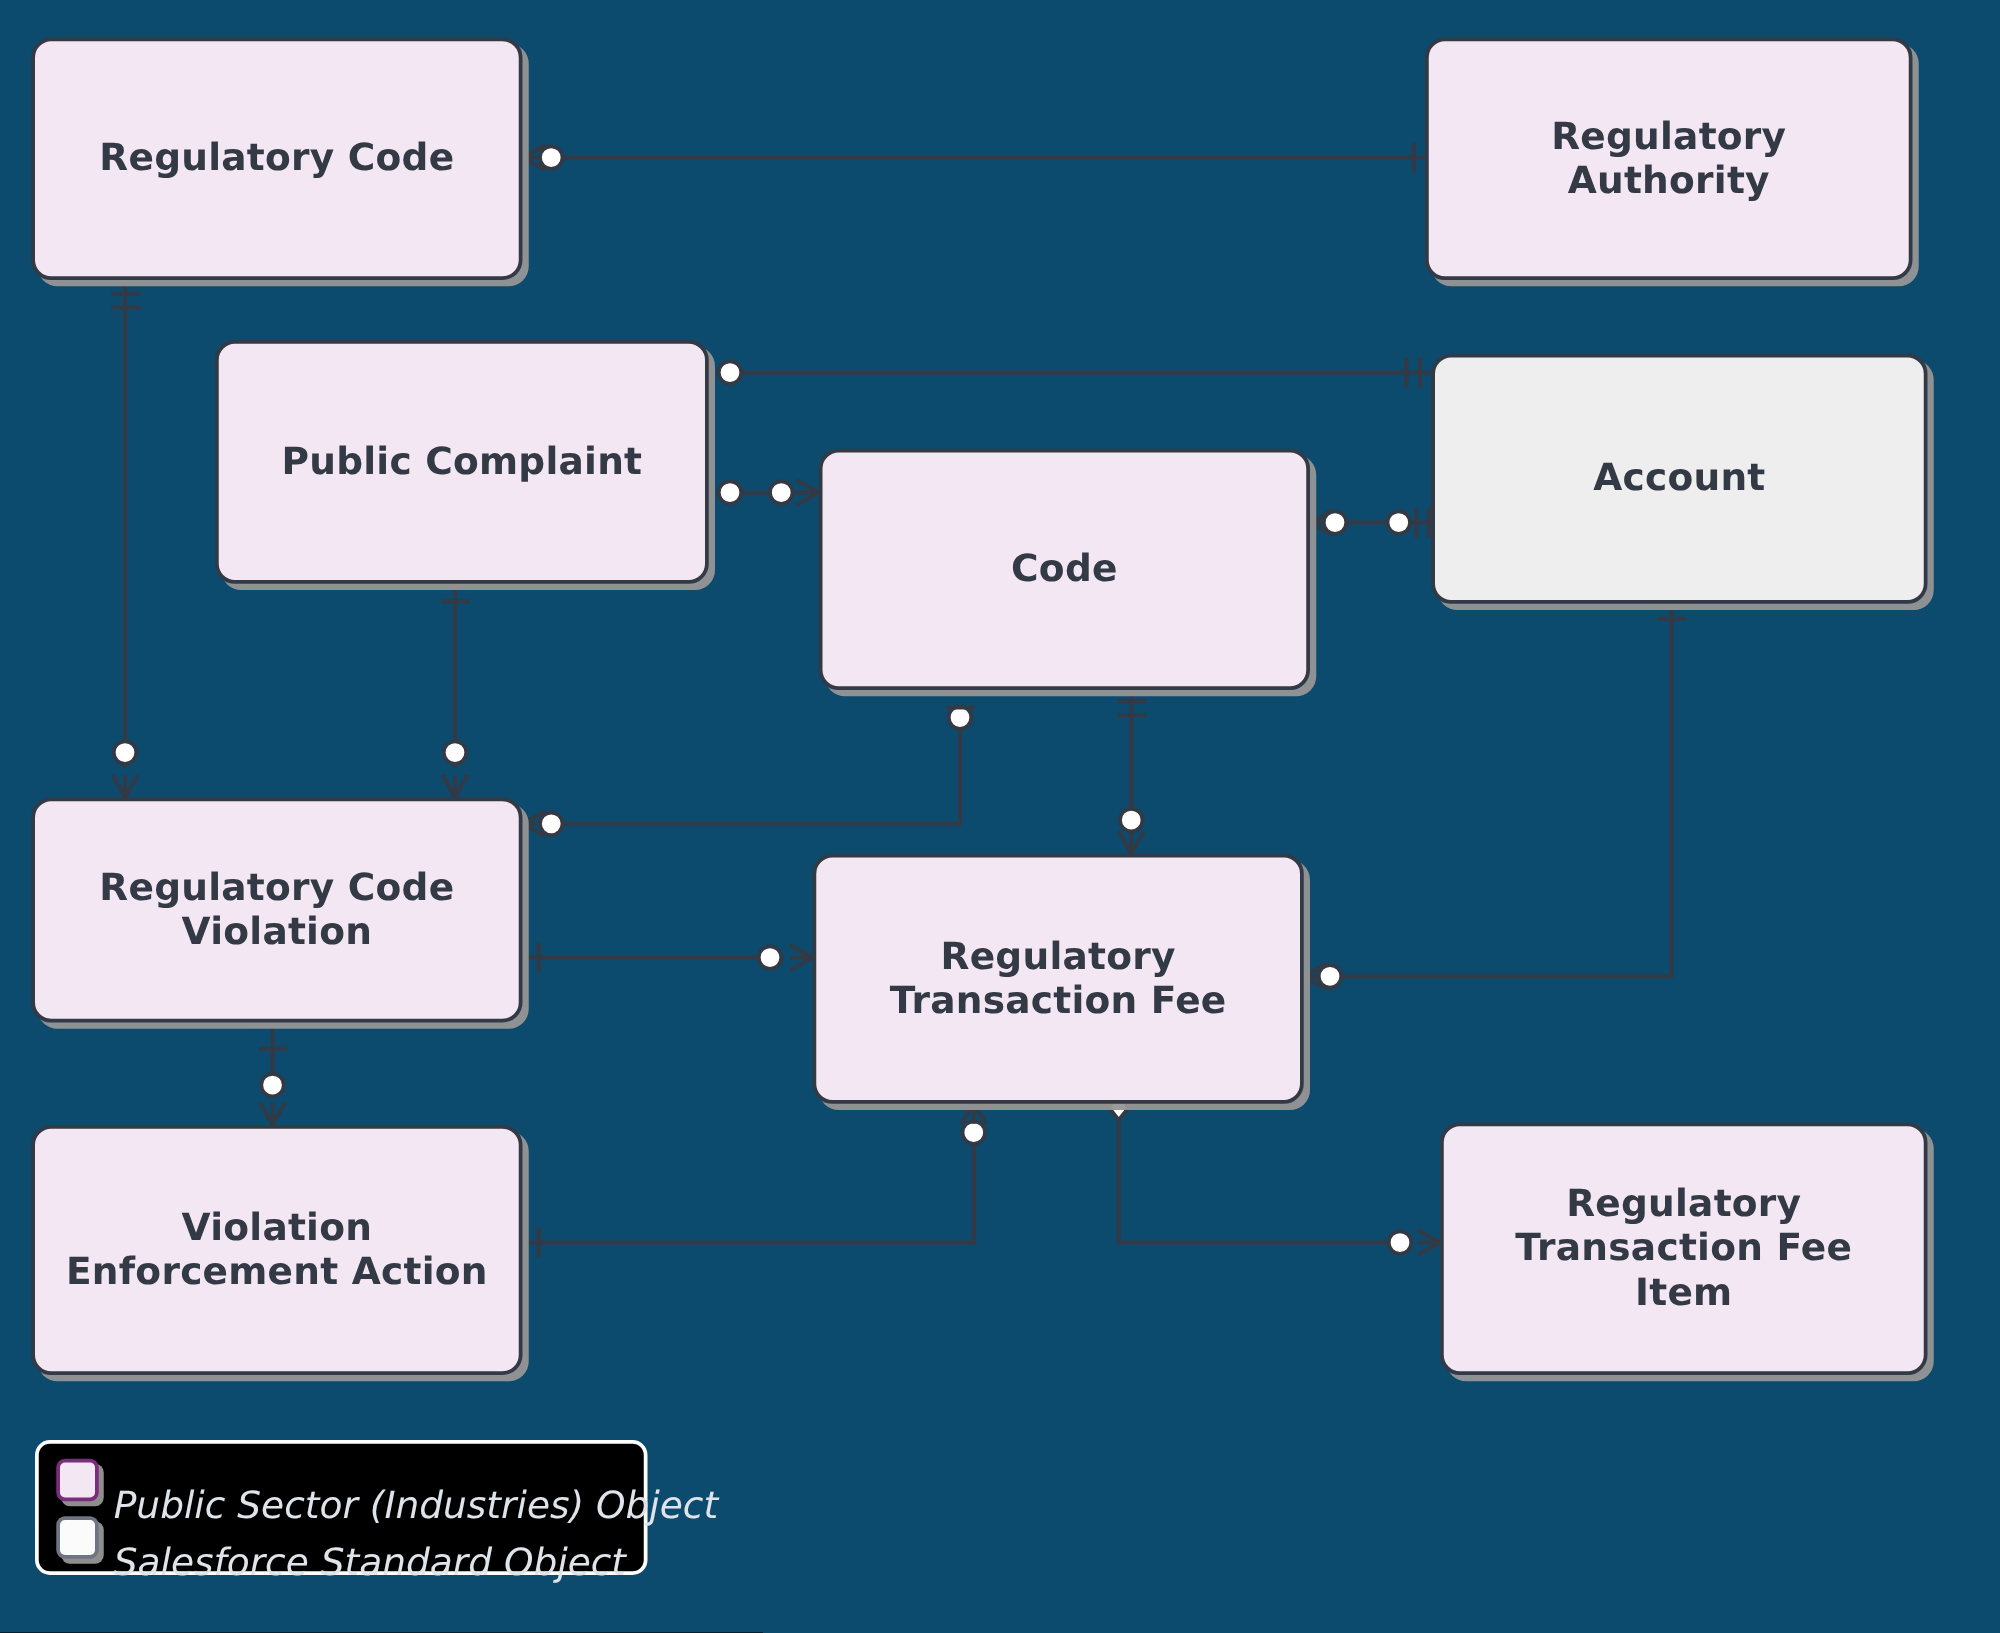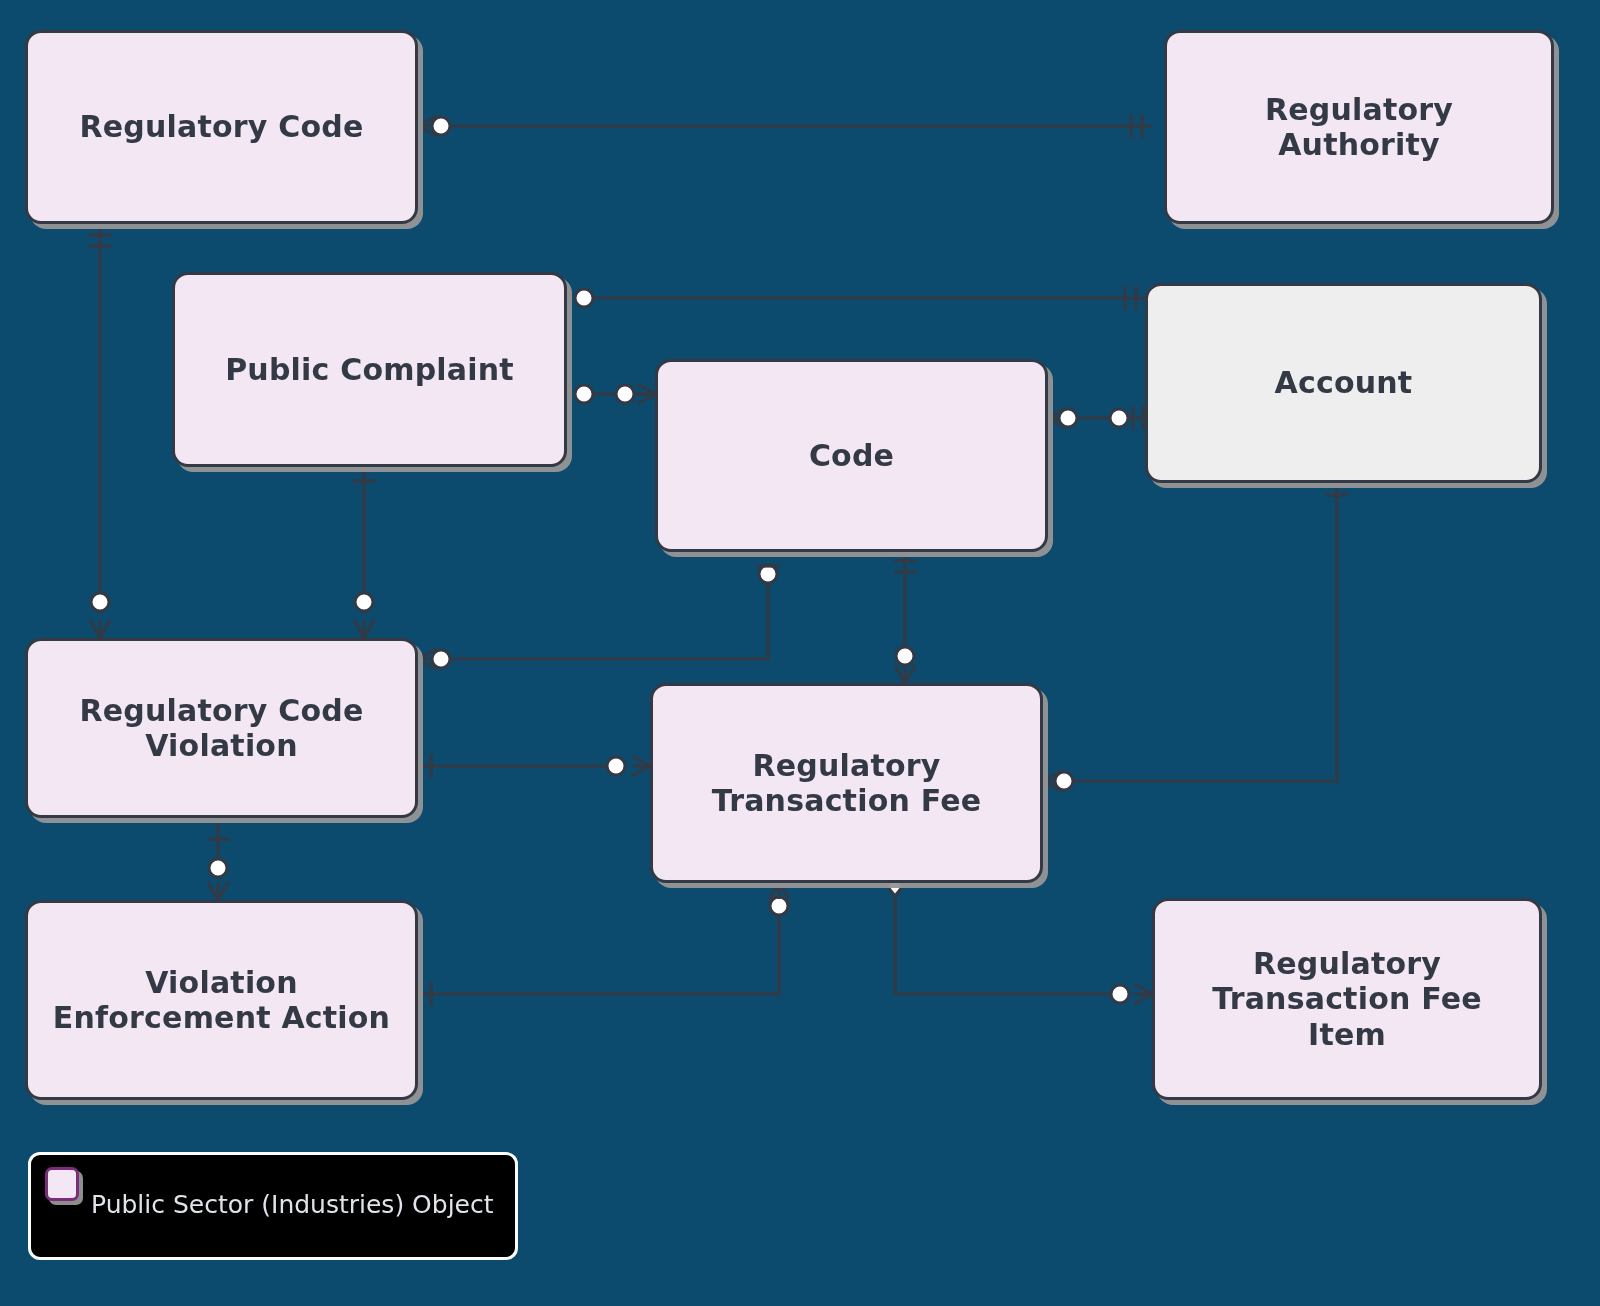--- a/index.html
+++ b/index.html
@@ -75,21 +75,22 @@
     background: #f2e7f2;
     border: 3px solid #7b2d7b;
   }
   .legend-swatch.standard {
     background: #fbfbfb;
     border: 3px solid #6e7480;
   }
   .legend-text {
     margin-left: 12px;
     font-family: "DejaVu Sans", sans-serif;
-    font-size: 25px;
+    font-style: italic;
+    font-size: 30px;
     color: #dfe3ea;
     white-space: nowrap;
     margin-top: 40px;
   }
 </style>
 </head>
 <body>
 
 <div id="canvas">
 
@@ -249,21 +250,21 @@
         </g>
       </g>
 
     </g>
   </svg>
 
   <div class="entity industries" style="left:25px; top:30px; width:393px; height:194px;">
     <span class="label">Regulatory Code</span>
   </div>
 
-  <div class="entity industries" style="left:1164px; top:30px; width:390px; height:194px;justify-content:center;">
+  <div class="entity industries" style="left:1140px; top:30px; width:390px; height:194px;justify-content:center;">
     <span class="label">Regulatory Authority</span>
   </div>
 
   <div class="entity standard" style="left:1145px; top:283px; width:397px; height:200px;">
     <span class="label">Account</span>
   </div>
 
   <div class="entity industries" style="left:172px; top:272px; width:395px; height:195px;">
     <span class="label">Public Complaint</span>
   </div>
@@ -291,15 +292,19 @@
     <span class="label">Regulatory
 Transaction Fee
 Item</span>
   </div>
 
   <div id="legend">
     <div class="legend-row">
       <span class="legend-swatch industries"></span>
       <span class="legend-text">Public Sector (Industries) Object</span>
     </div>
+    <div class="legend-row">
+      <span class="legend-swatch standard"></span>
+      <span class="legend-text">Salesforce Standard Object</span>
+    </div>
   </div>
 
 </div>
 
 </body></html>

